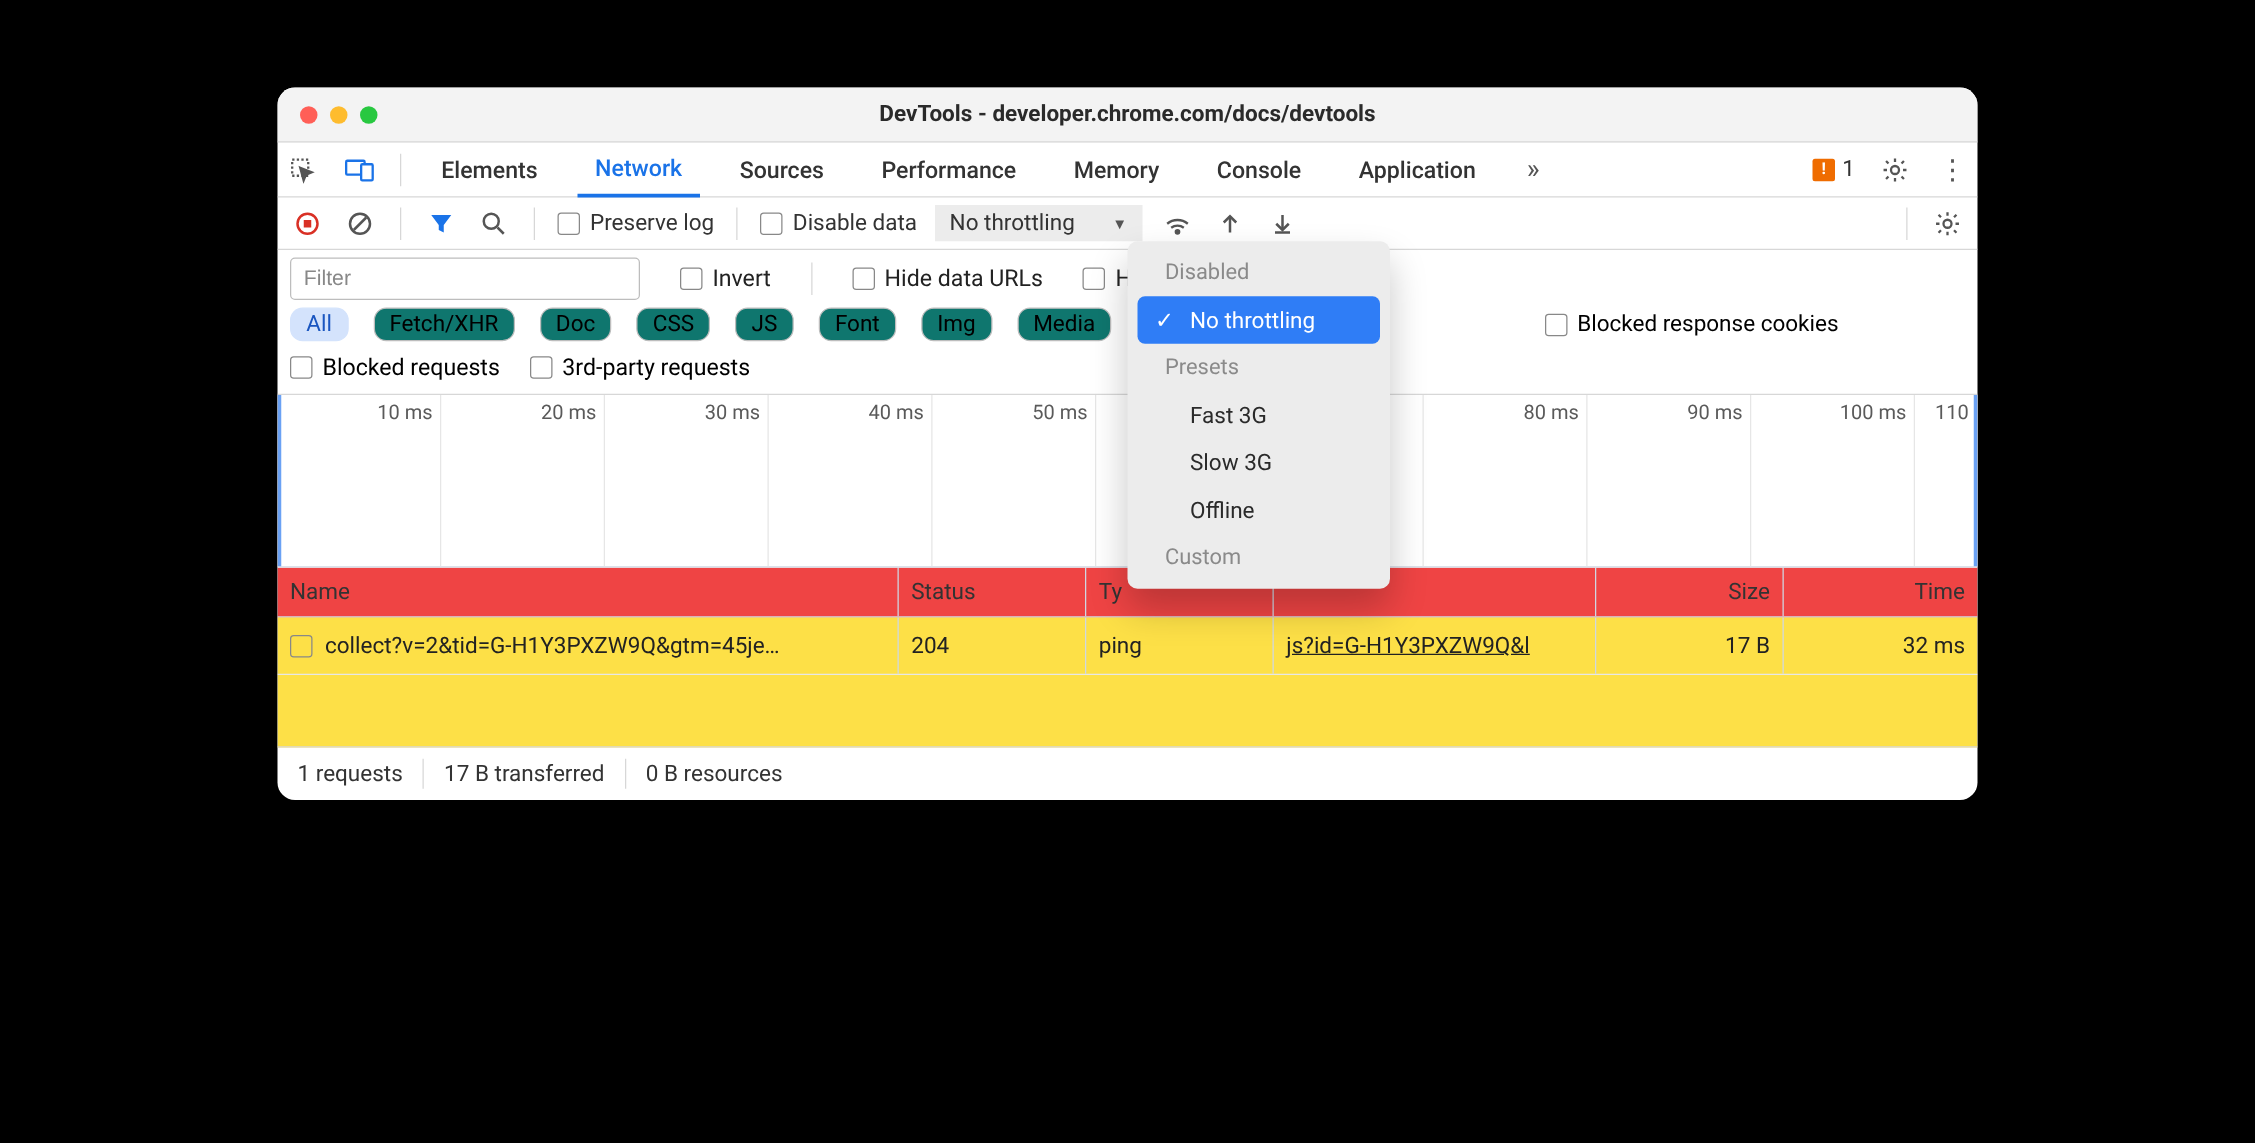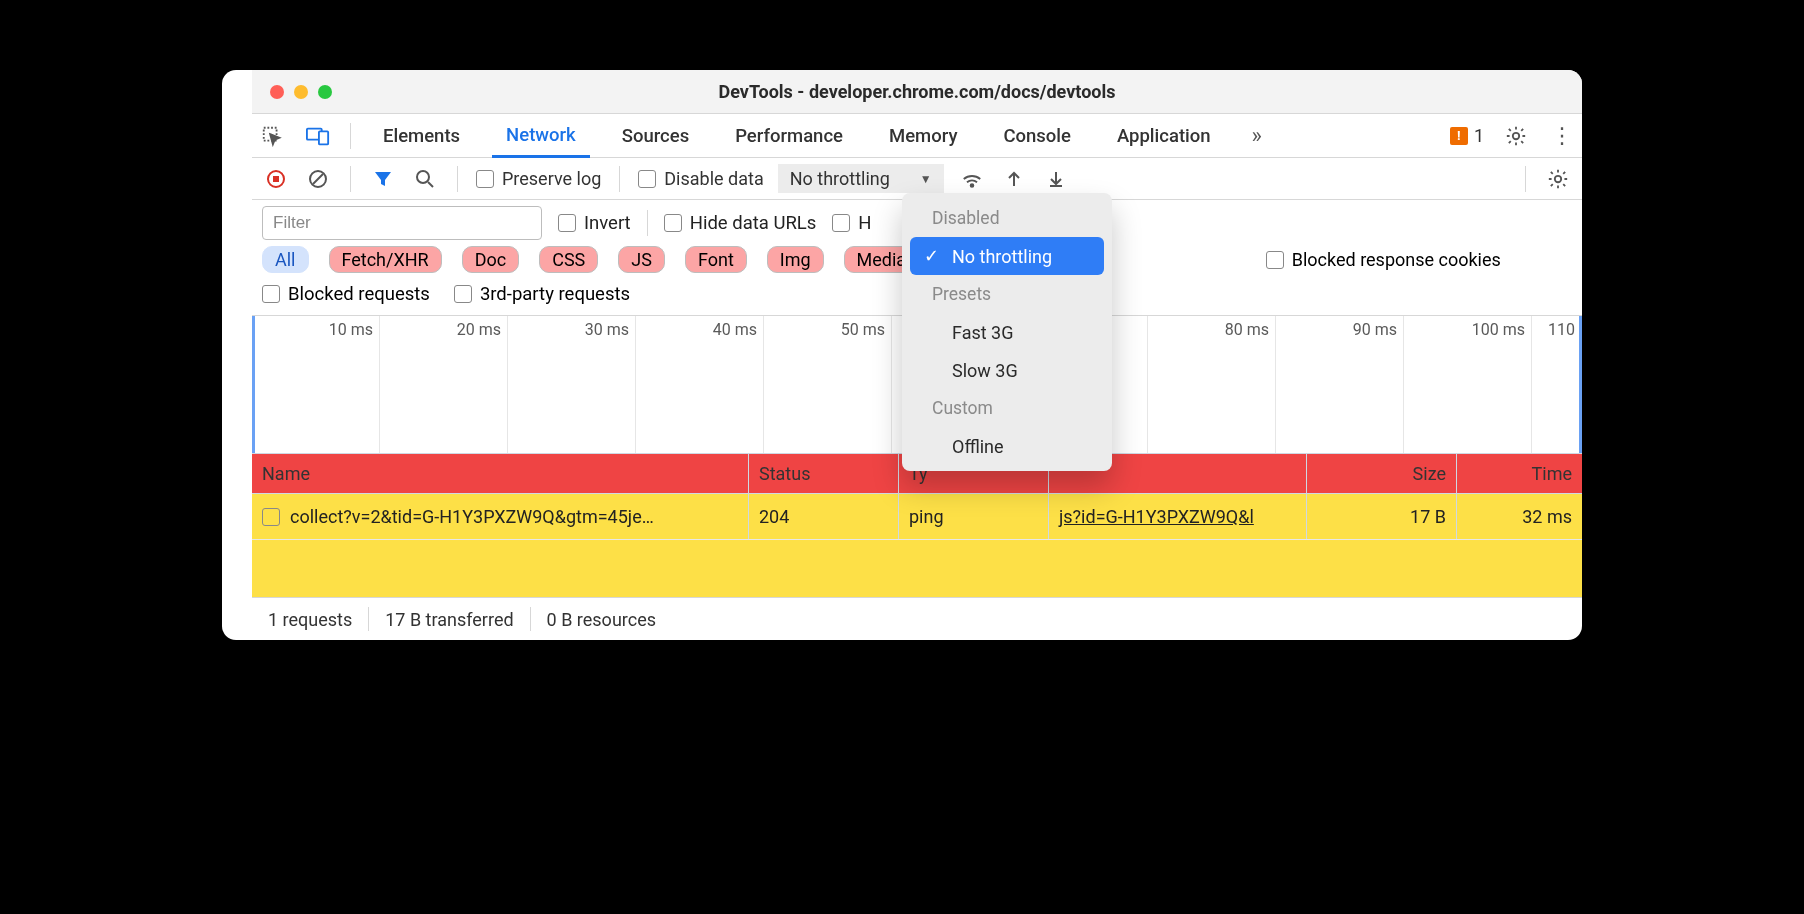--- a/index.html
+++ b/index.html
@@ -15,21 +15,20 @@
     justify-content: center;
     padding-top: 70px;
   }
   .window {
     width: 1360px;
     background: #fff;
     border-radius: 14px;
     box-shadow: 0 30px 60px rgba(0,0,0,.45);
     overflow: hidden;
     position: relative;
-    padding-left: 30px;
   }
   
   .titlebar {
     height: 44px;
     display: flex;
     align-items: center;
     background: #f3f3f3;
     border-bottom: 1px solid #d7d7d7;
     position: relative;
   }
@@ -91,21 +90,21 @@
     background:#ececec; padding: 4px 12px; border-radius:0;
     color:#333; font-size:18px;
   }
   .throttle-select .tri { font-size:12px; color:#555;}
   .net-toolbar .spacer { flex:1;}
 
   
   .filter-row {
     display:flex; align-items:center; flex-wrap:wrap;
     padding: 6px 10px 2px 10px;
-    gap: 16px;
+    gap: 32px;
     font-size: 18.5px;
     color:#222;
     border-bottom: none;
   }
   .filter-input {
     width: 280px; height: 34px;
     border: 1px solid #bdbdbd;
     border-radius: 4px;
     padding: 0 10px;
     font-size: 17px;
@@ -118,21 +117,21 @@
   .chips-row {
     display:flex; align-items:center; flex-wrap:wrap;
     padding: 4px 10px 6px 10px;
     gap: 20px;
     font-size: 18px;
   }
   .chip {
     border:1px solid #bdbdbd;
     border-radius: 10px;
     padding: 2px 12px;
-    background:#fca5a5;
+    background:#0f766e;
   }
   .chip.active {
     background:#d4e3fc;
     border-color:#d4e3fc;
     color:#1a56c0;
   }
 
   
   .blocked-row {
     display:flex; align-items:center; gap: 24px;
@@ -464,17 +463,17 @@
 
   <div class="dropdown">
     <div class="dd-item group">Disabled</div>
     <div class="dd-item selected">
       <span class="check">✓</span>
       <span>No throttling</span>
     </div>
     <div class="dd-item group">Presets</div>
     <div class="dd-item">Fast 3G</div>
     <div class="dd-item">Slow 3G</div>
+    <div class="dd-item">Offline</div>
     <div class="dd-item group">Custom</div>
-    <div class="dd-item">Offline</div>
   </div>
 
 </div>
 
 </body></html>

